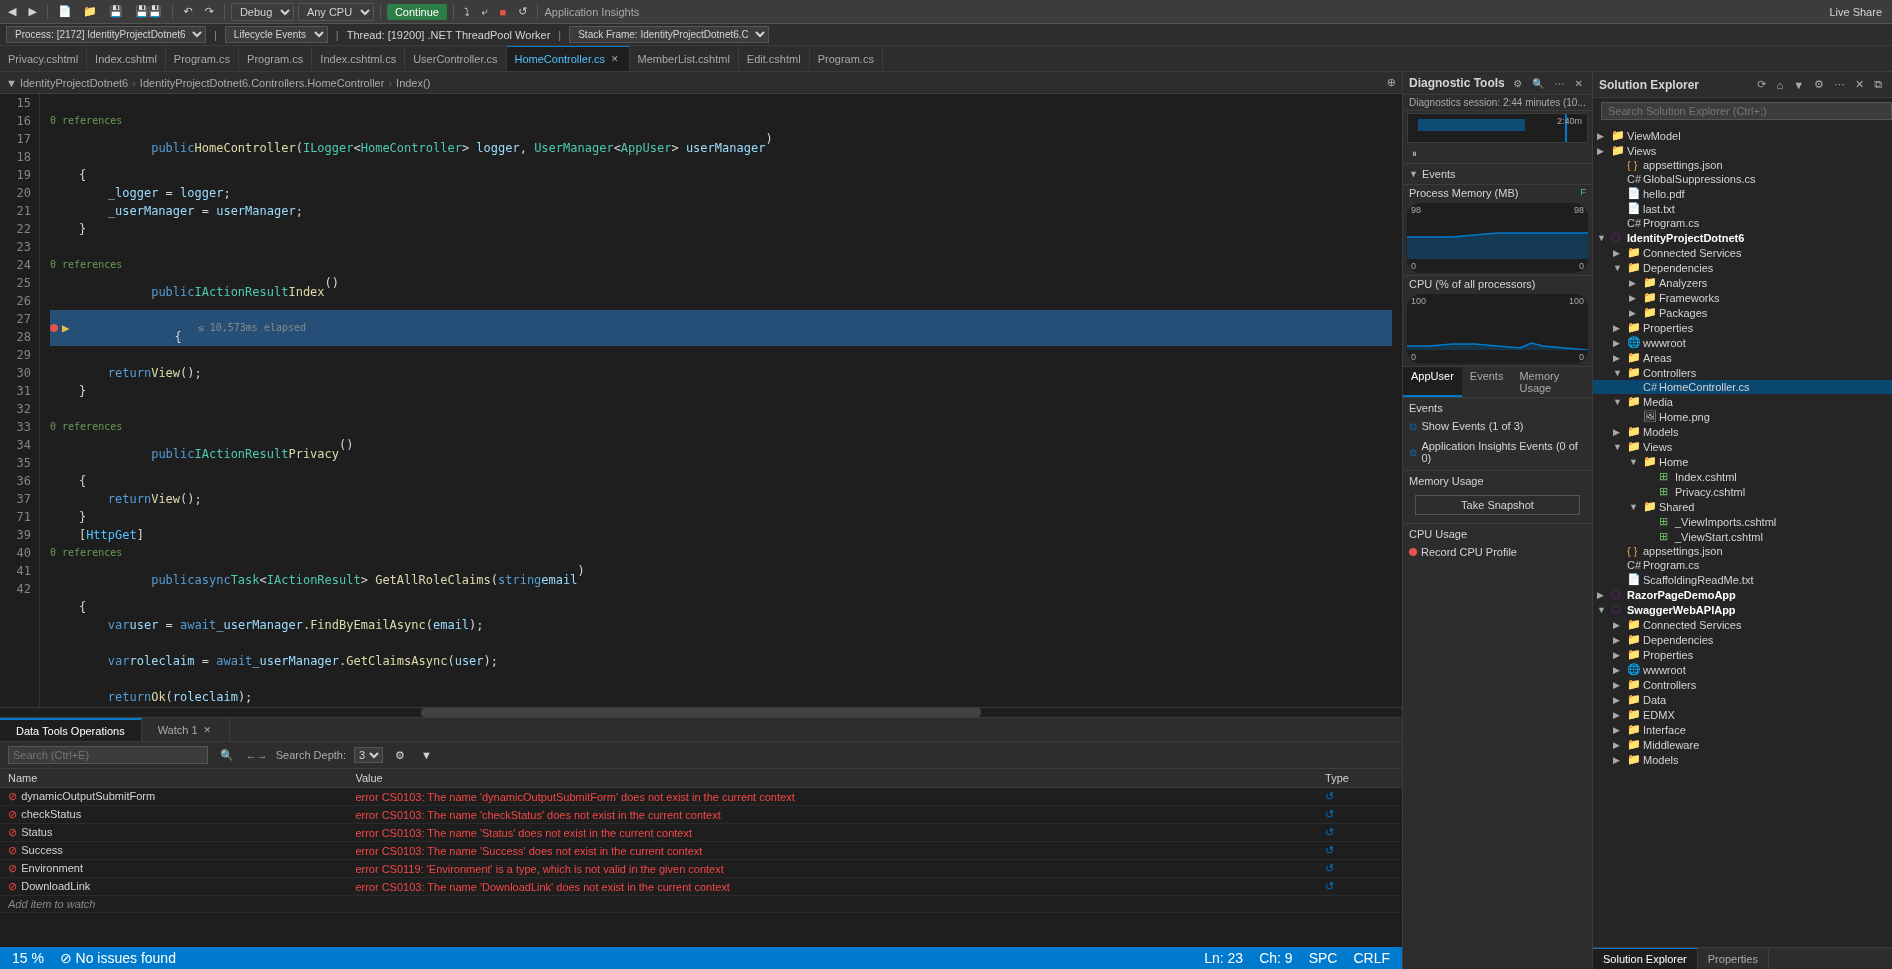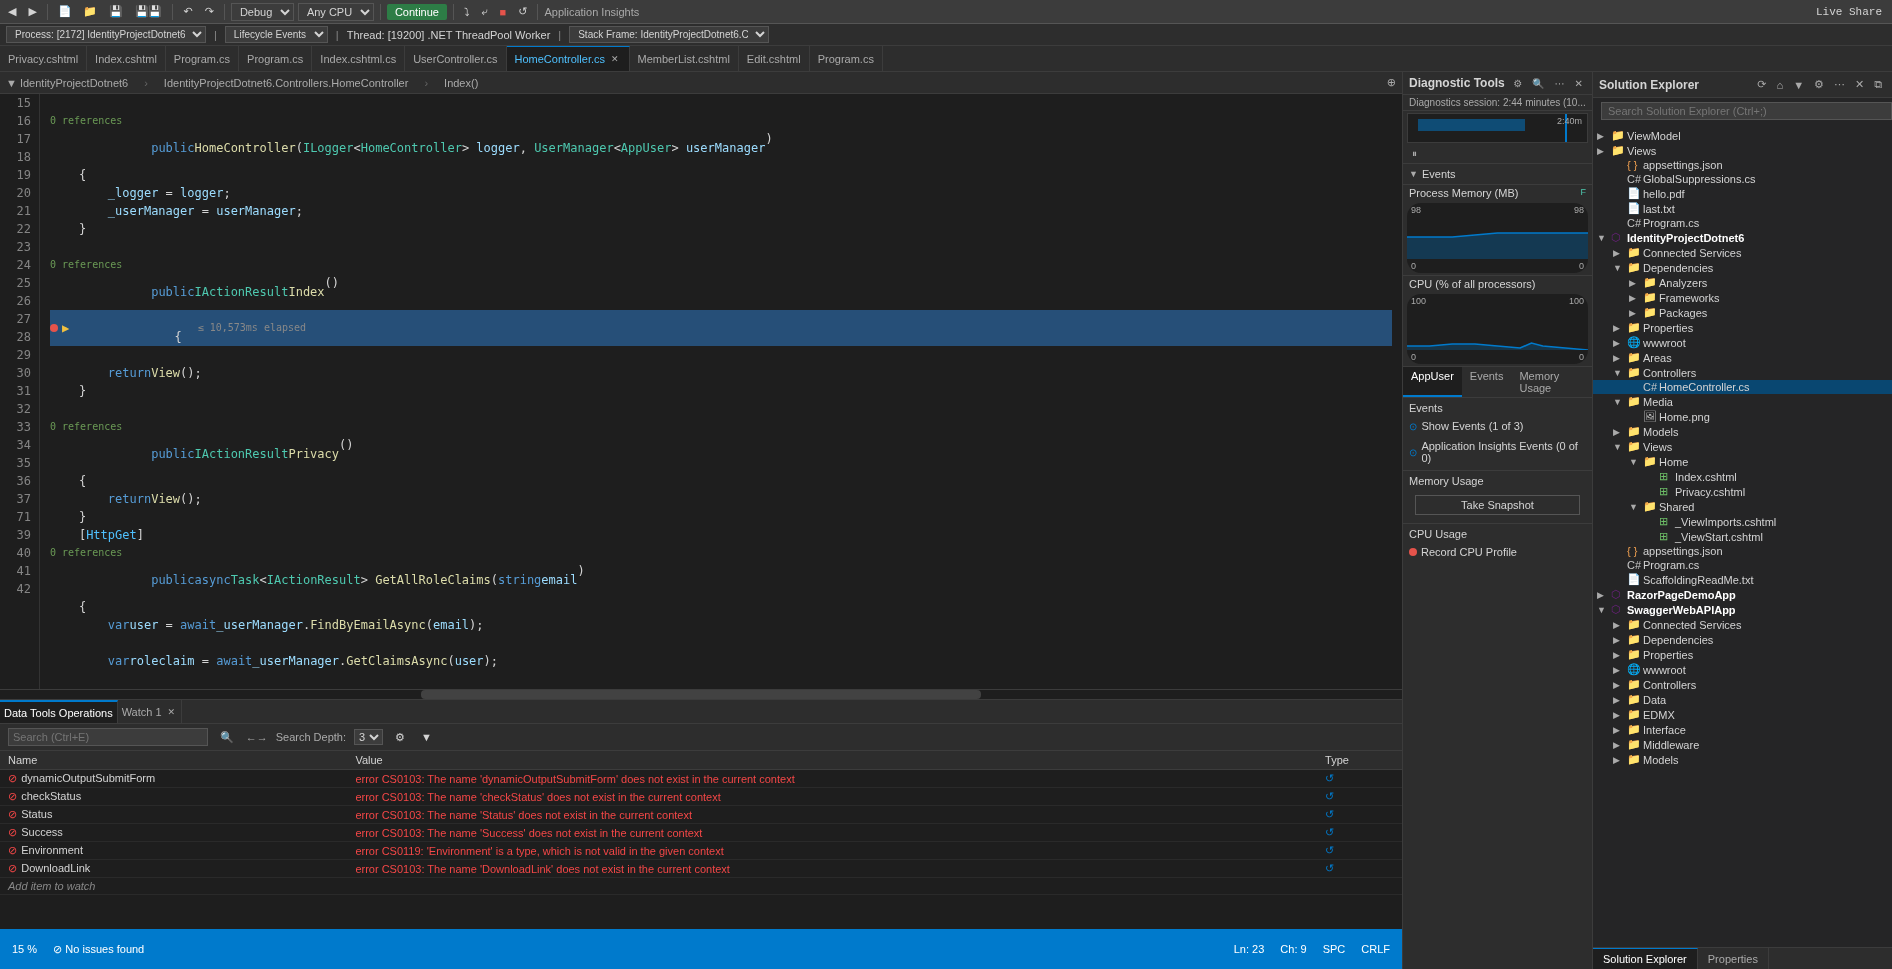--- a/index.html
+++ b/index.html
@@ -4,41 +4,41 @@
   <style>
     * { box-sizing: border-box; margin: 0; padding: 0; }
     body { font-family: 'Segoe UI', Tahoma, Geneva, Verdana, sans-serif; font-size: 11px; background: #1e1e1e; color: #d4d4d4; overflow: hidden; }
     
     
     .top-toolbar { height: 24px; background: #3c3c3c; display: flex; align-items: center; padding: 0 4px; gap: 4px; border-bottom: 1px solid #555; }
     .toolbar-btn { background: transparent; border: none; color: #d4d4d4; cursor: pointer; padding: 2px 4px; font-size: 11px; }
     .toolbar-sep { width: 1px; height: 16px; background: #555; margin: 0 2px; }
     .debug-dropdown { background: #3c3c3c; border: 1px solid #555; color: #d4d4d4; font-size: 11px; padding: 1px 4px; }
     .continue-btn { background: #2d7d46; color: white; border: none; padding: 2px 8px; font-size: 11px; cursor: pointer; border-radius: 2px; }
-    .live-share-btn { margin-left: auto; background: transparent; border: none; color: #d4d4d4; cursor: pointer; font-size: 11px; padding: 2px 6px; font-family: Liberation Mono, monospace; }
+    .live-share-btn { margin-left: auto; background: transparent; border: none; color: #d4d4d4; cursor: pointer; font-size: 11px; padding: 2px 6px; }
     
     
     .process-bar { height: 22px; background: #2d2d2d; display: flex; align-items: center; padding: 0 6px; gap: 8px; border-bottom: 1px solid #3c3c3c; font-size: 11px; }
     .process-dropdown { background: #3c3c3c; border: 1px solid #555; color: #d4d4d4; font-size: 10px; padding: 1px 4px; max-width: 200px; }
     .process-sep { color: #888; }
     
     
     .tab-bar { height: 26px; background: #2d2d2d; display: flex; align-items: stretch; border-bottom: 1px solid #3c3c3c; overflow: hidden; }
     .tab { display: flex; align-items: center; padding: 0 8px; gap: 4px; cursor: pointer; border-right: 1px solid #3c3c3c; font-size: 11px; color: #aaa; background: #2d2d2d; white-space: nowrap; }
     .tab.active { background: #1e1e1e; color: #fff; border-top: 1px solid #007acc; }
     .tab-close { font-size: 9px; color: #aaa; cursor: pointer; padding: 1px 2px; }
     
     
     .main-layout { display: flex; height: calc(100vh - 46px - 26px); }
     
     
     .editor-area { flex: 1; display: flex; flex-direction: column; min-width: 0; }
     
     
-    .editor-toolbar { height: 22px; background: #2d2d2d; display: flex; align-items: center; padding: 0 6px; gap: 16px; border-bottom: 1px solid #3c3c3c; font-size: 11px; }
+    .editor-toolbar { height: 22px; background: #2d2d2d; display: flex; align-items: center; padding: 0 6px; gap: 4px; border-bottom: 1px solid #3c3c3c; font-size: 11px; }
     .breadcrumb-item { color: #aaa; cursor: pointer; }
     .breadcrumb-sep { color: #666; }
     
     
     .code-editor { flex: 1; background: #1e1e1e; overflow: hidden; display: flex; position: relative; }
     .line-numbers { width: 40px; background: #1e1e1e; color: #858585; text-align: right; padding: 0 8px 0 0; font-family: 'Consolas', monospace; font-size: 12px; line-height: 18px; user-select: none; flex-shrink: 0; border-right: 1px solid #333; }
     .code-content { flex: 1; font-family: 'Consolas', monospace; font-size: 12px; line-height: 18px; padding: 0 10px; overflow: auto; }
     .code-line { white-space: pre; display: flex; align-items: center; }
     .code-line.current { background: #264f78 !important; }
     .bp-indicator { width: 8px; height: 8px; border-radius: 50%; background: #e5534b; margin-right: 4px; flex-shrink: 0; display: inline-block; }
@@ -46,37 +46,37 @@
     .keyword { color: #569cd6; }
     .type { color: #4ec9b0; }
     .method { color: #dcdcaa; }
     .param { color: #9cdcfe; }
     .ref-count { color: #6a9955; font-size: 10px; margin-right: 4px; }
     .elapsed { color: #888; font-size: 10px; margin-left: 4px; }
     
     
     .bottom-panels { display: flex; flex-direction: column; height: 230px; border-top: 1px solid #3c3c3c; }
     .bottom-tab-bar { height: 24px; background: #2d2d2d; display: flex; align-items: stretch; border-bottom: 1px solid #3c3c3c; }
-    .bottom-tab { display: flex; align-items: center; padding: 0 4px; cursor: pointer; font-size: 11px; color: #aaa; border-right: 1px solid #3c3c3c; }
+    .bottom-tab { display: flex; align-items: center; padding: 0 16px; cursor: pointer; font-size: 11px; color: #aaa; border-right: 1px solid #3c3c3c; }
     .bottom-tab.active { background: #1e1e1e; color: #fff; border-top: 2px solid #007acc; }
     .bottom-content { flex: 1; background: #1e1e1e; overflow: auto; }
     
     
     .watch-panel { padding: 0; }
     .watch-header { display: flex; align-items: center; padding: 4px 8px; background: #2d2d2d; border-bottom: 1px solid #3c3c3c; gap: 8px; }
     .watch-search { background: #3c3c3c; border: 1px solid #555; color: #d4d4d4; font-size: 11px; padding: 2px 4px; width: 200px; }
     .watch-table { width: 100%; border-collapse: collapse; }
     .watch-table th { background: #2d2d2d; padding: 3px 8px; text-align: left; border-bottom: 1px solid #3c3c3c; font-size: 11px; color: #d4d4d4; font-weight: normal; position: sticky; top: 0; }
     .watch-table td { padding: 2px 8px; border-bottom: 1px solid #2a2a2a; font-size: 11px; }
     .error-icon { color: #f44747; margin-right: 4px; }
     .error-text { color: #f44747; }
     .loading-icon { color: #007acc; }
     
     
-    .status-bar { height: 40px; background: #007acc; display: flex; align-items: center; padding: 0 8px; gap: 8px; font-size: 11px; color: white; }
+    .status-bar { height: 22px; background: #007acc; display: flex; align-items: center; padding: 0 8px; gap: 8px; font-size: 14px; color: white; }
     .status-item { padding: 0 4px; cursor: pointer; }
     .status-right { margin-left: auto; display: flex; align-items: center; gap: 8px; }
     
     
     .diag-panel { width: 190px; background: #2d2d2d; display: flex; flex-direction: column; border-left: 1px solid #3c3c3c; flex-shrink: 0; }
     .diag-header { display: flex; align-items: center; padding: 4px 6px; border-bottom: 1px solid #3c3c3c; gap: 4px; }
     .diag-title { font-size: 12px; font-weight: bold; color: #d4d4d4; flex: 1; }
     .diag-btn { background: transparent; border: none; color: #aaa; cursor: pointer; font-size: 10px; padding: 1px 3px; }
     .diag-session { font-size: 10px; color: #aaa; padding: 2px 6px; border-bottom: 1px solid #3c3c3c; }
     .diag-timeline { height: 30px; background: #1e1e1e; margin: 2px 4px; border: 1px solid #3c3c3c; position: relative; }

